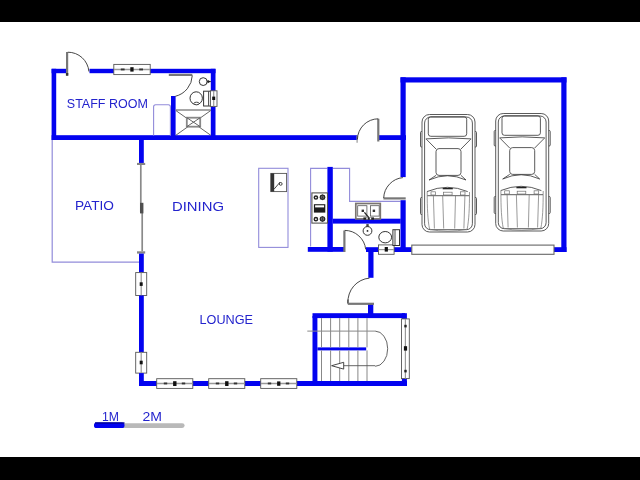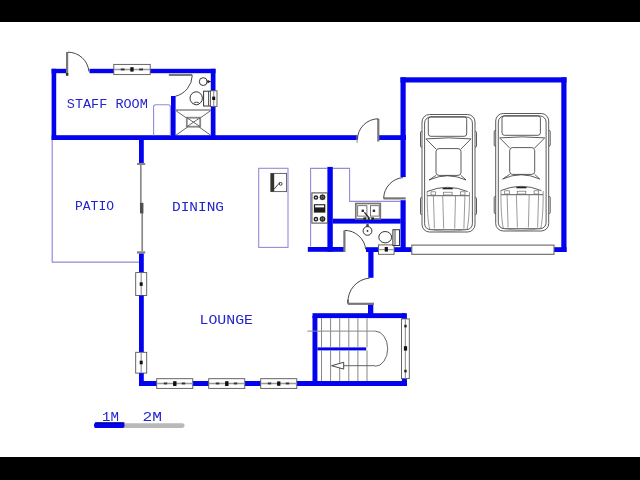--- a/index.html
+++ b/index.html
@@ -1,16 +1,16 @@
 <!DOCTYPE html>
 <html><head>
 <meta charset="utf-8">
 <style>
 html,body{margin:0;padding:0;background:#fff}
-#page{position:relative;width:636px;height:480px;font-family:Liberation Mono, monospace}
+#page{position:relative;width:636px;height:480px;font-family:Liberation Sans, sans-serif}
 svg{display:block}
 </style>
 </head>
 <body>
 <div id="page">
 <svg width="640" height="480" viewBox="0 0 640 480">
 <rect x="0" y="0" width="640" height="480" fill="#ffffff"></rect>
 
 <rect x="0" y="0" width="640" height="22" fill="#000000"></rect>
 

